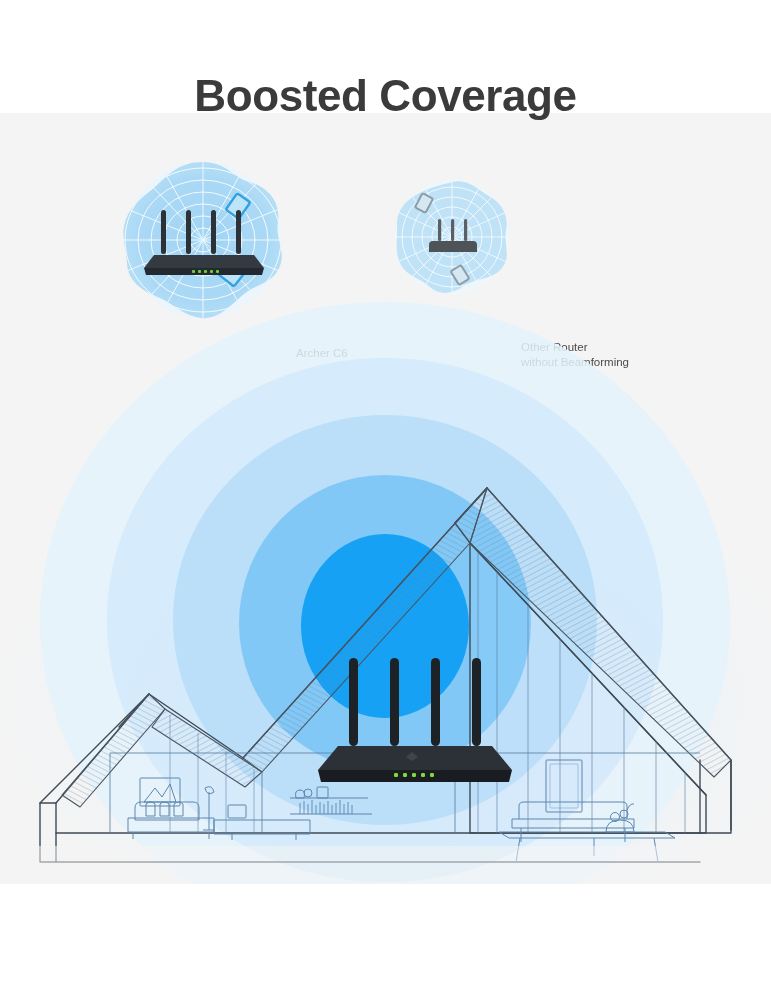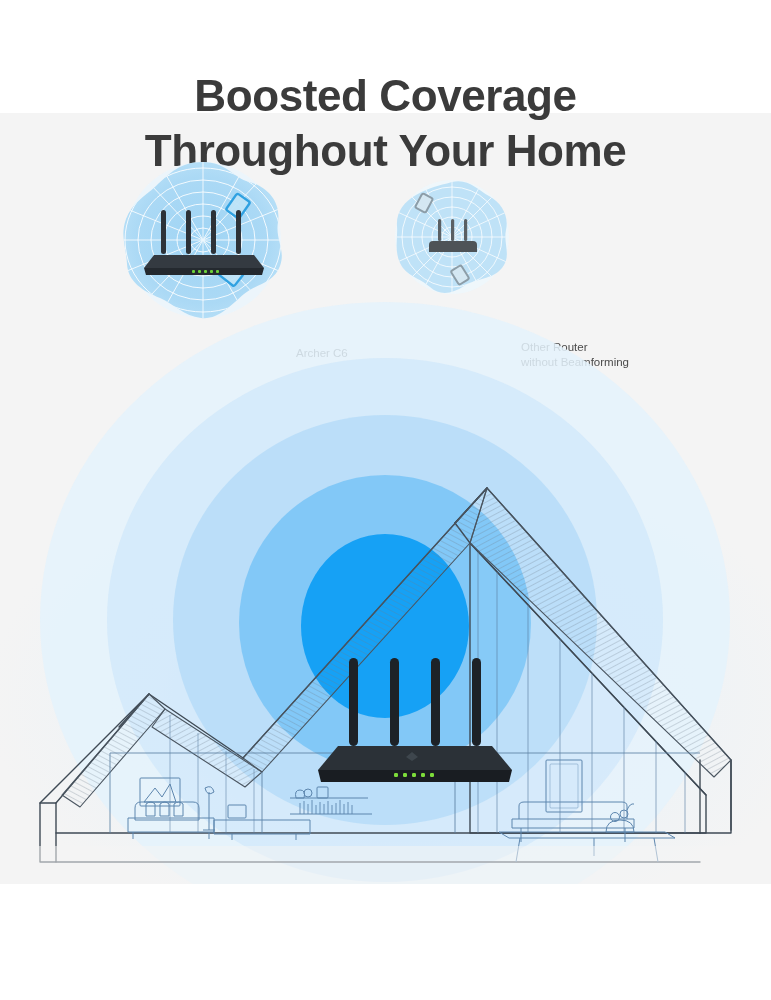--- a/index.html
+++ b/index.html
@@ -65,21 +65,20 @@
 <body>
 
 <div id="page">
 
   <div id="panel">
     <div id="panel-wash"></div>
   </div>
 
   <div id="headline">
     <span class="l">Boosted Coverage</span>
-    <span class="l">Throughout Your Home</span>
   </div>
 
   <div id="compare">
 
     <div class="blob-wrap big">
       <svg class="blob-svg" viewBox="0 0 170 165">
         <defs>
           <clipPath id="clipBig">
             <path d="M85 4 C108 4 116 20 131 24 C150 29 163 44 160 64
                      C157 82 168 92 162 108 C156 125 138 126 126 136

